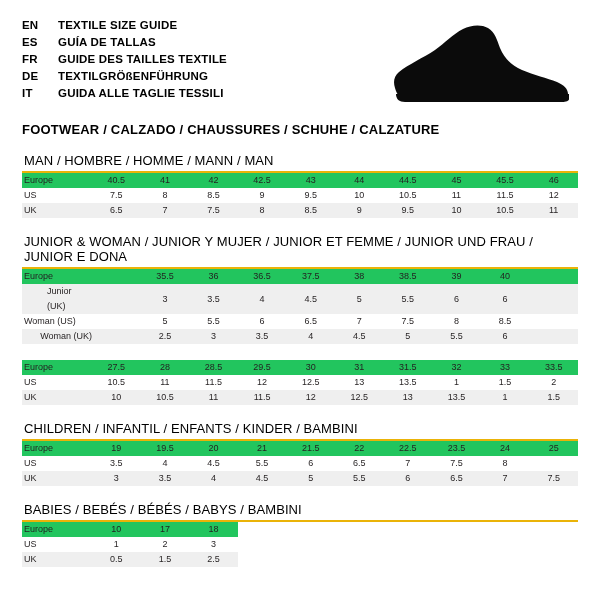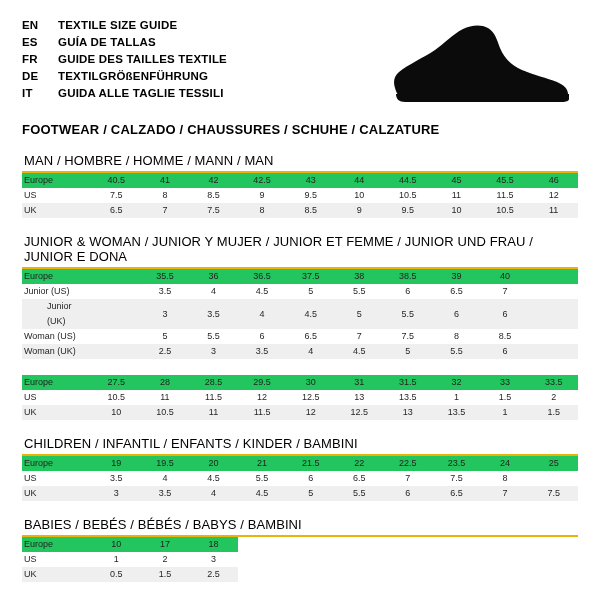--- a/index.html
+++ b/index.html
@@ -226,33 +226,20 @@
               <td>35.5</td>
               <td>36</td>
               <td>36.5</td>
               <td>37.5</td>
               <td>38</td>
               <td>38.5</td>
               <td>39</td>
               <td>40</td>
               <td></td>
             </tr>
-            <tr class="white">
-              <td class="label" style="width: 68px;">Junior (US)</td>
-              <td></td>
-              <td>3.5</td>
-              <td>4</td>
-              <td>4.5</td>
-              <td>5</td>
-              <td>5.5</td>
-              <td>6</td>
-              <td>6.5</td>
-              <td>7</td>
-              <td></td>
-            </tr>
             <tr class="light">
               <td class="label" style="width: 68px; padding-left: 25px;">Junior (UK)</td>
               <td></td>
               <td>3</td>
               <td>3.5</td>
               <td>4</td>
               <td>4.5</td>
               <td>5</td>
               <td>5.5</td>
               <td>6</td>
@@ -266,21 +253,21 @@
               <td>5.5</td>
               <td>6</td>
               <td>6.5</td>
               <td>7</td>
               <td>7.5</td>
               <td>8</td>
               <td>8.5</td>
               <td></td>
             </tr>
             <tr class="light">
-              <td class="label" style="width: 68px;">Woman (UK)</td>
+              <td class="label" style="width: 68px; text-align: right;">Woman (UK)</td>
               <td></td>
               <td>2.5</td>
               <td>3</td>
               <td>3.5</td>
               <td>4</td>
               <td>4.5</td>
               <td>5</td>
               <td>5.5</td>
               <td>6</td>
               <td></td>

